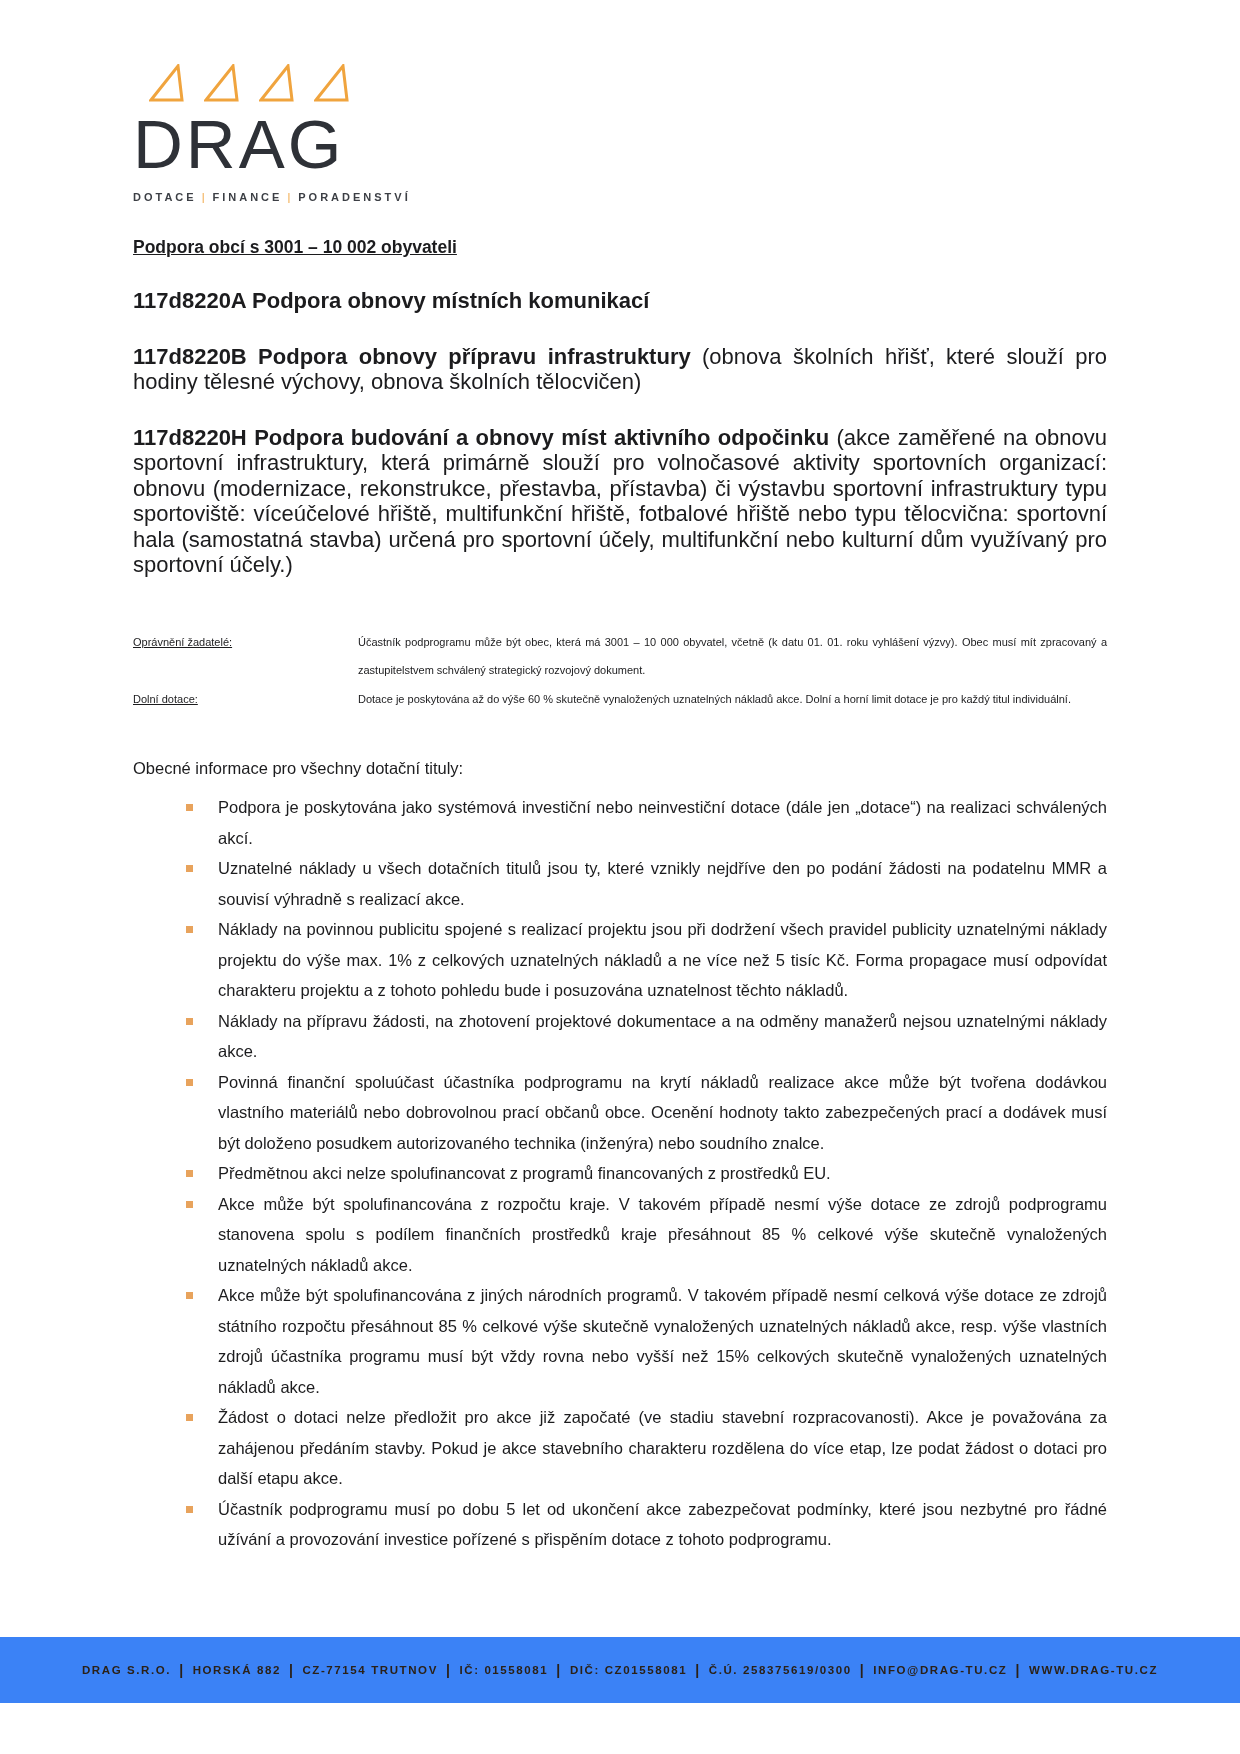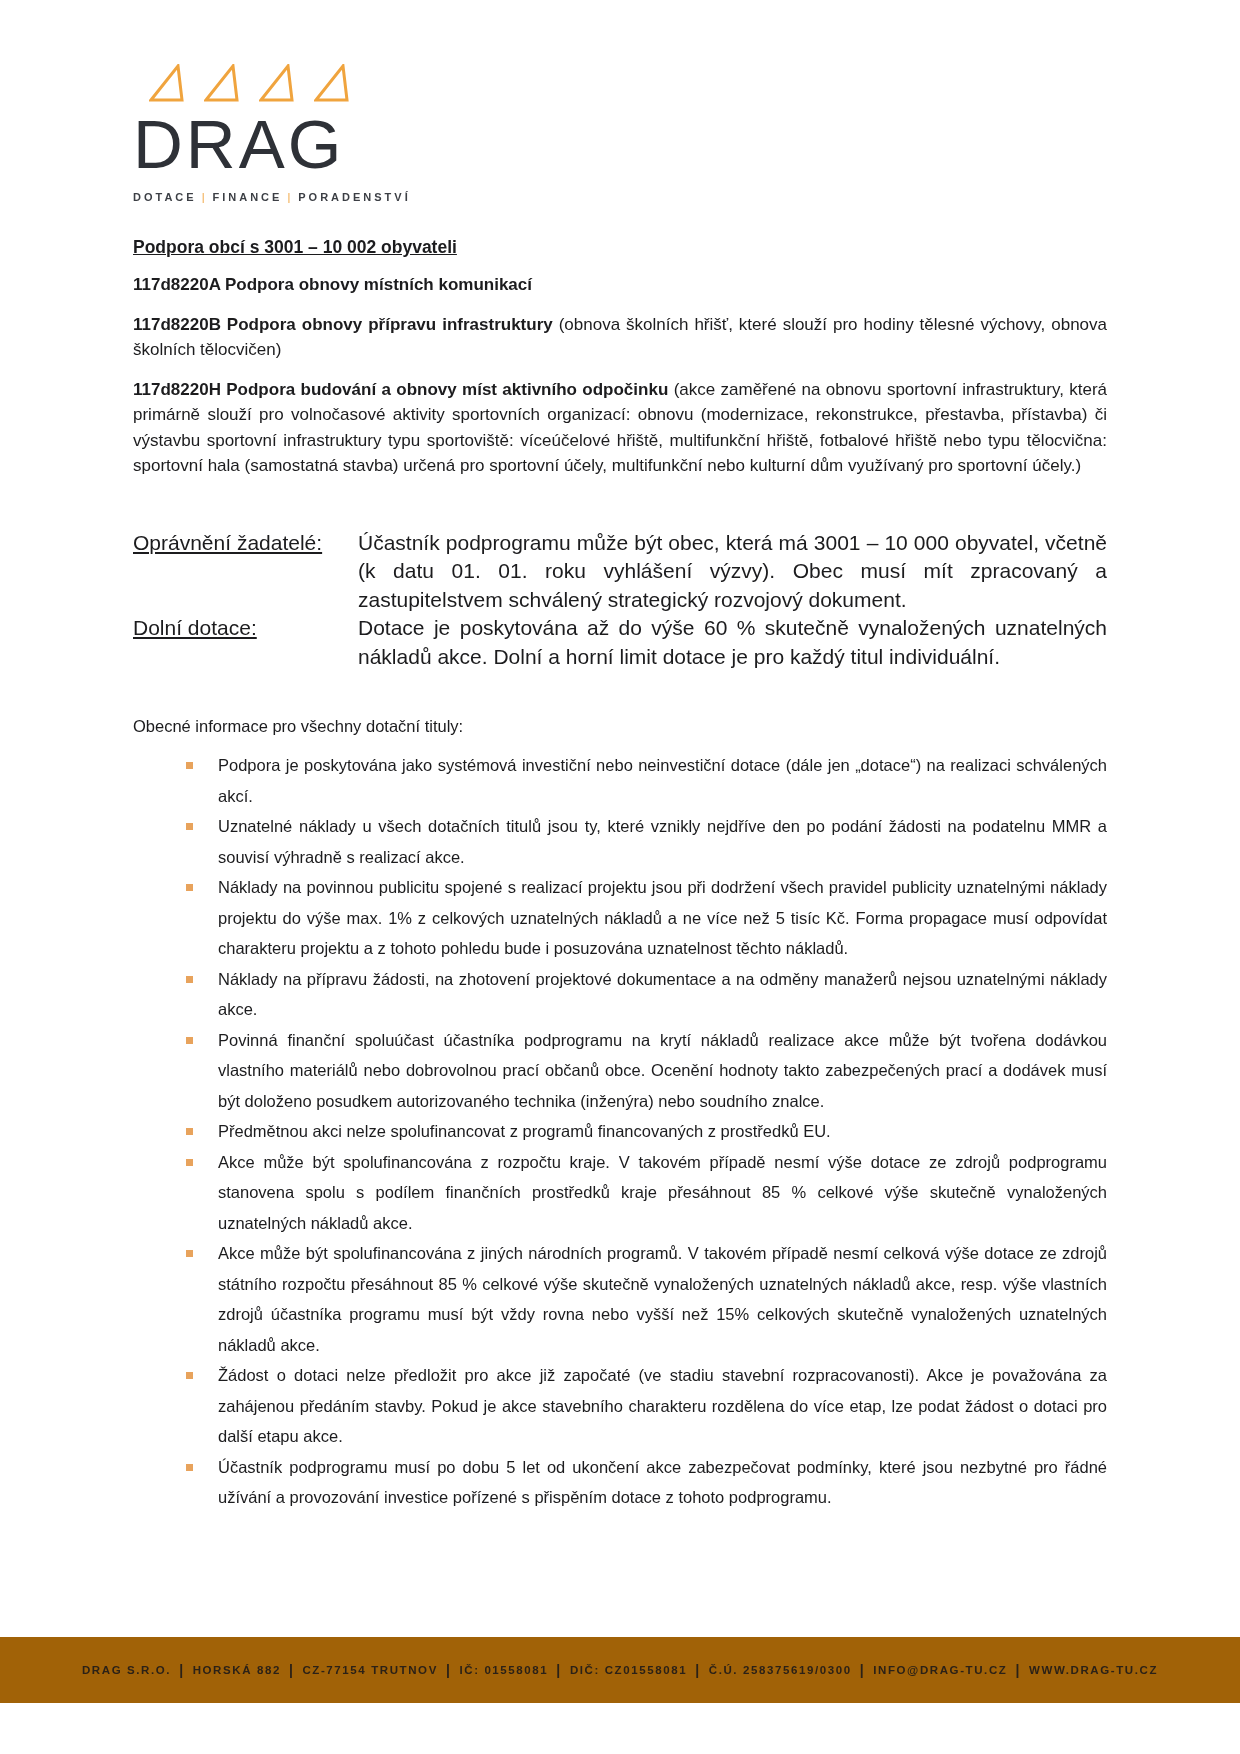--- a/index.html
+++ b/index.html
@@ -23,42 +23,42 @@
   .tagline{
     margin-top:12px;font-size:11px;letter-spacing:3px;
     color:#3c3f45;font-weight:bold;
   }
   .tagline .sep{color:#f0a43e;font-weight:normal;padding:0 5px;}
   
   .title{
     margin:34px 0 0 0;font-size:17.5px;font-weight:bold;
     text-decoration:underline;
   }
-  .prog{margin:14px 0 0 0;font-size:17px;line-height:25.5px;text-align:justify;}
+  .prog{margin:30px 0 0 0;font-size:22px;line-height:25.5px;text-align:justify;}
   .prog .lead{font-weight:bold;}
   .defs{margin-top:50px;}
-  .def-row{display:flex;font-size:21px;line-height:28.5px;}
+  .def-row{display:flex;font-size:11px;line-height:28.5px;}
   .def-label{width:225px;flex:0 0 225px;text-decoration:underline;}
   .def-text{flex:1;text-align:justify;}
   .gen-heading{
     margin:46px 0 0 0;font-size:16.5px;font-weight:normal;
   }
   .bullets{list-style:none;margin:14px 0 0 0;padding:0;}
   .bullets li{
     position:relative;padding-left:85px;
     font-size:16.5px;line-height:30.5px;text-align:justify;
   }
   .bullets li .sq{
     position:absolute;left:53px;top:12px;width:7px;height:7px;
     background:#e8a35c;
   }
   
   .footer{
     position:absolute;left:0;top:1637px;width:100%;height:66px;
-    background:#a16207;display:flex;align-items:center;justify-content:center;
+    background:#3b82f6;display:flex;align-items:center;justify-content:center;
     font-size:11.5px;letter-spacing:1.6px;color:#2b2117;font-weight:bold;
     white-space:nowrap;
   }
   .footer .fsep{padding:0 8px;font-size:14px;font-weight:bold;}
   .footer .last{font-weight:900;}
 </style>
 </head>
 <body>
 
 <div class="page">

